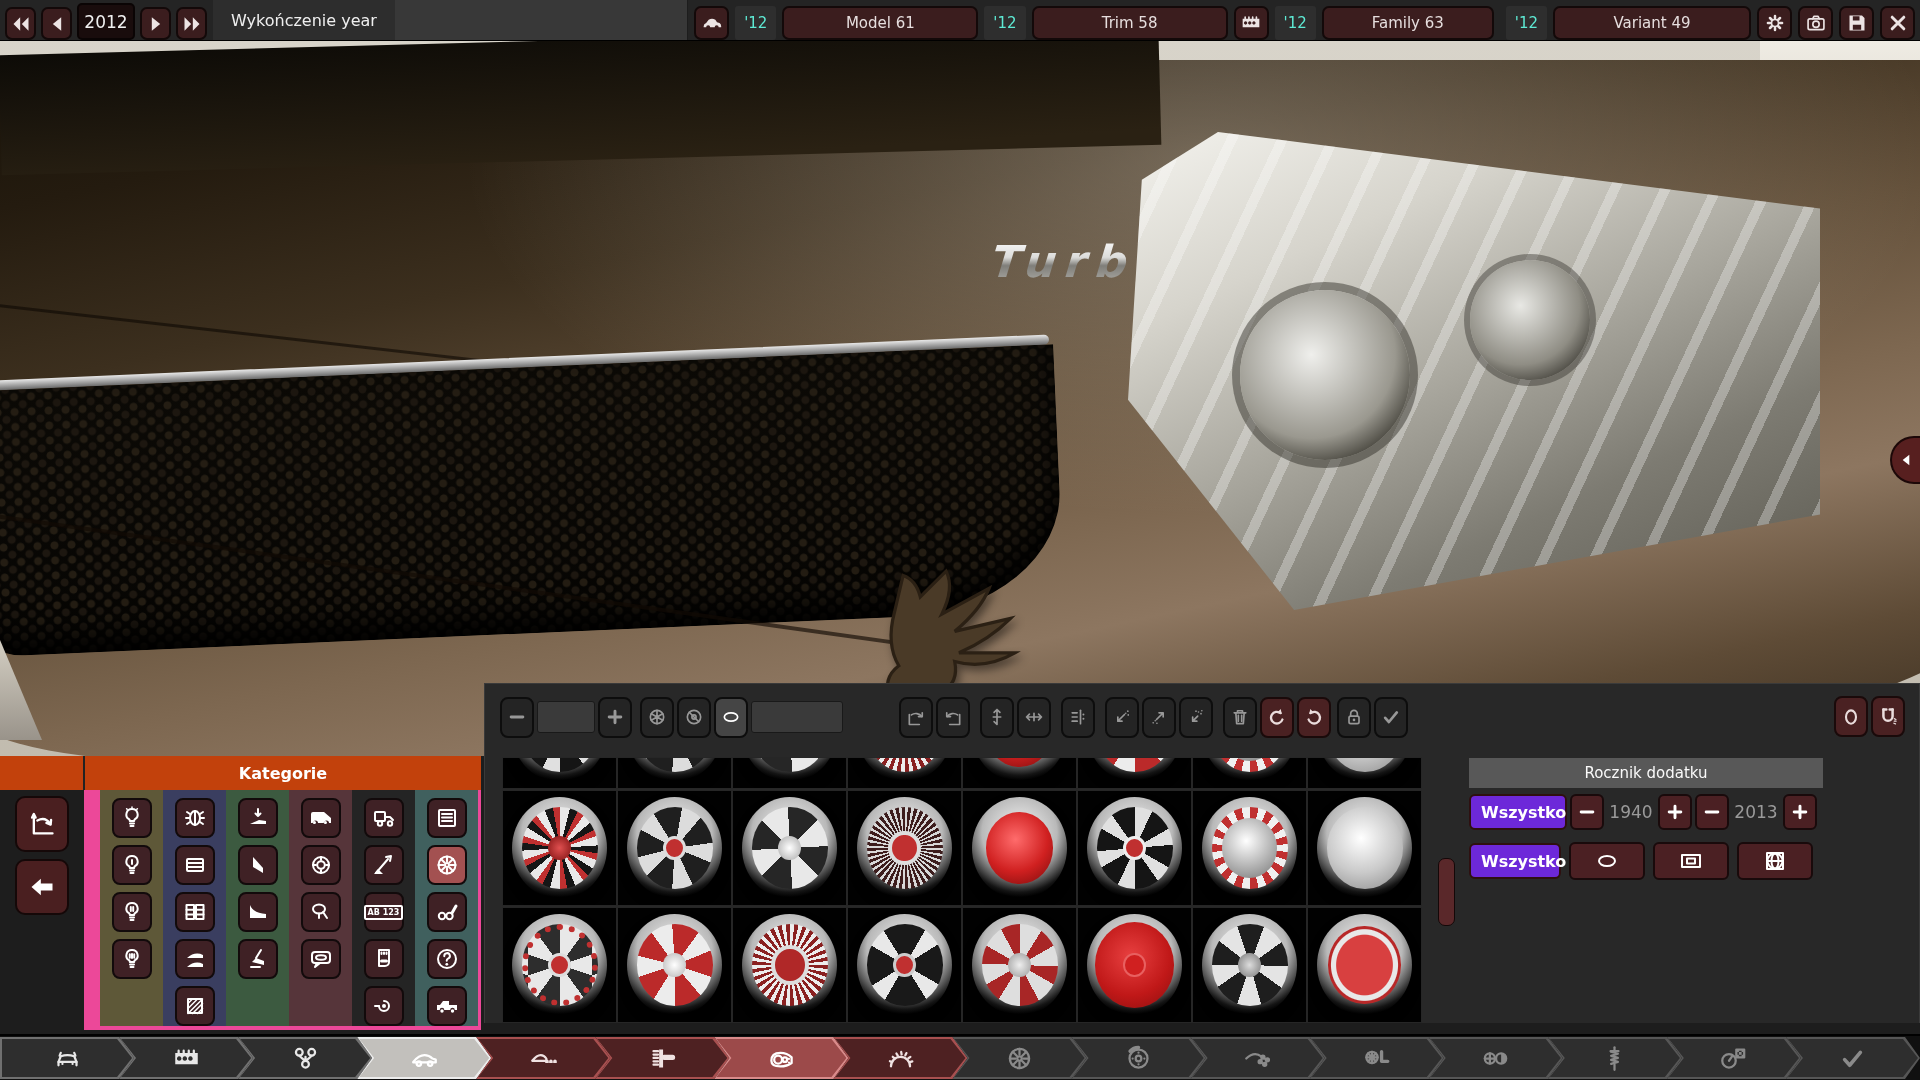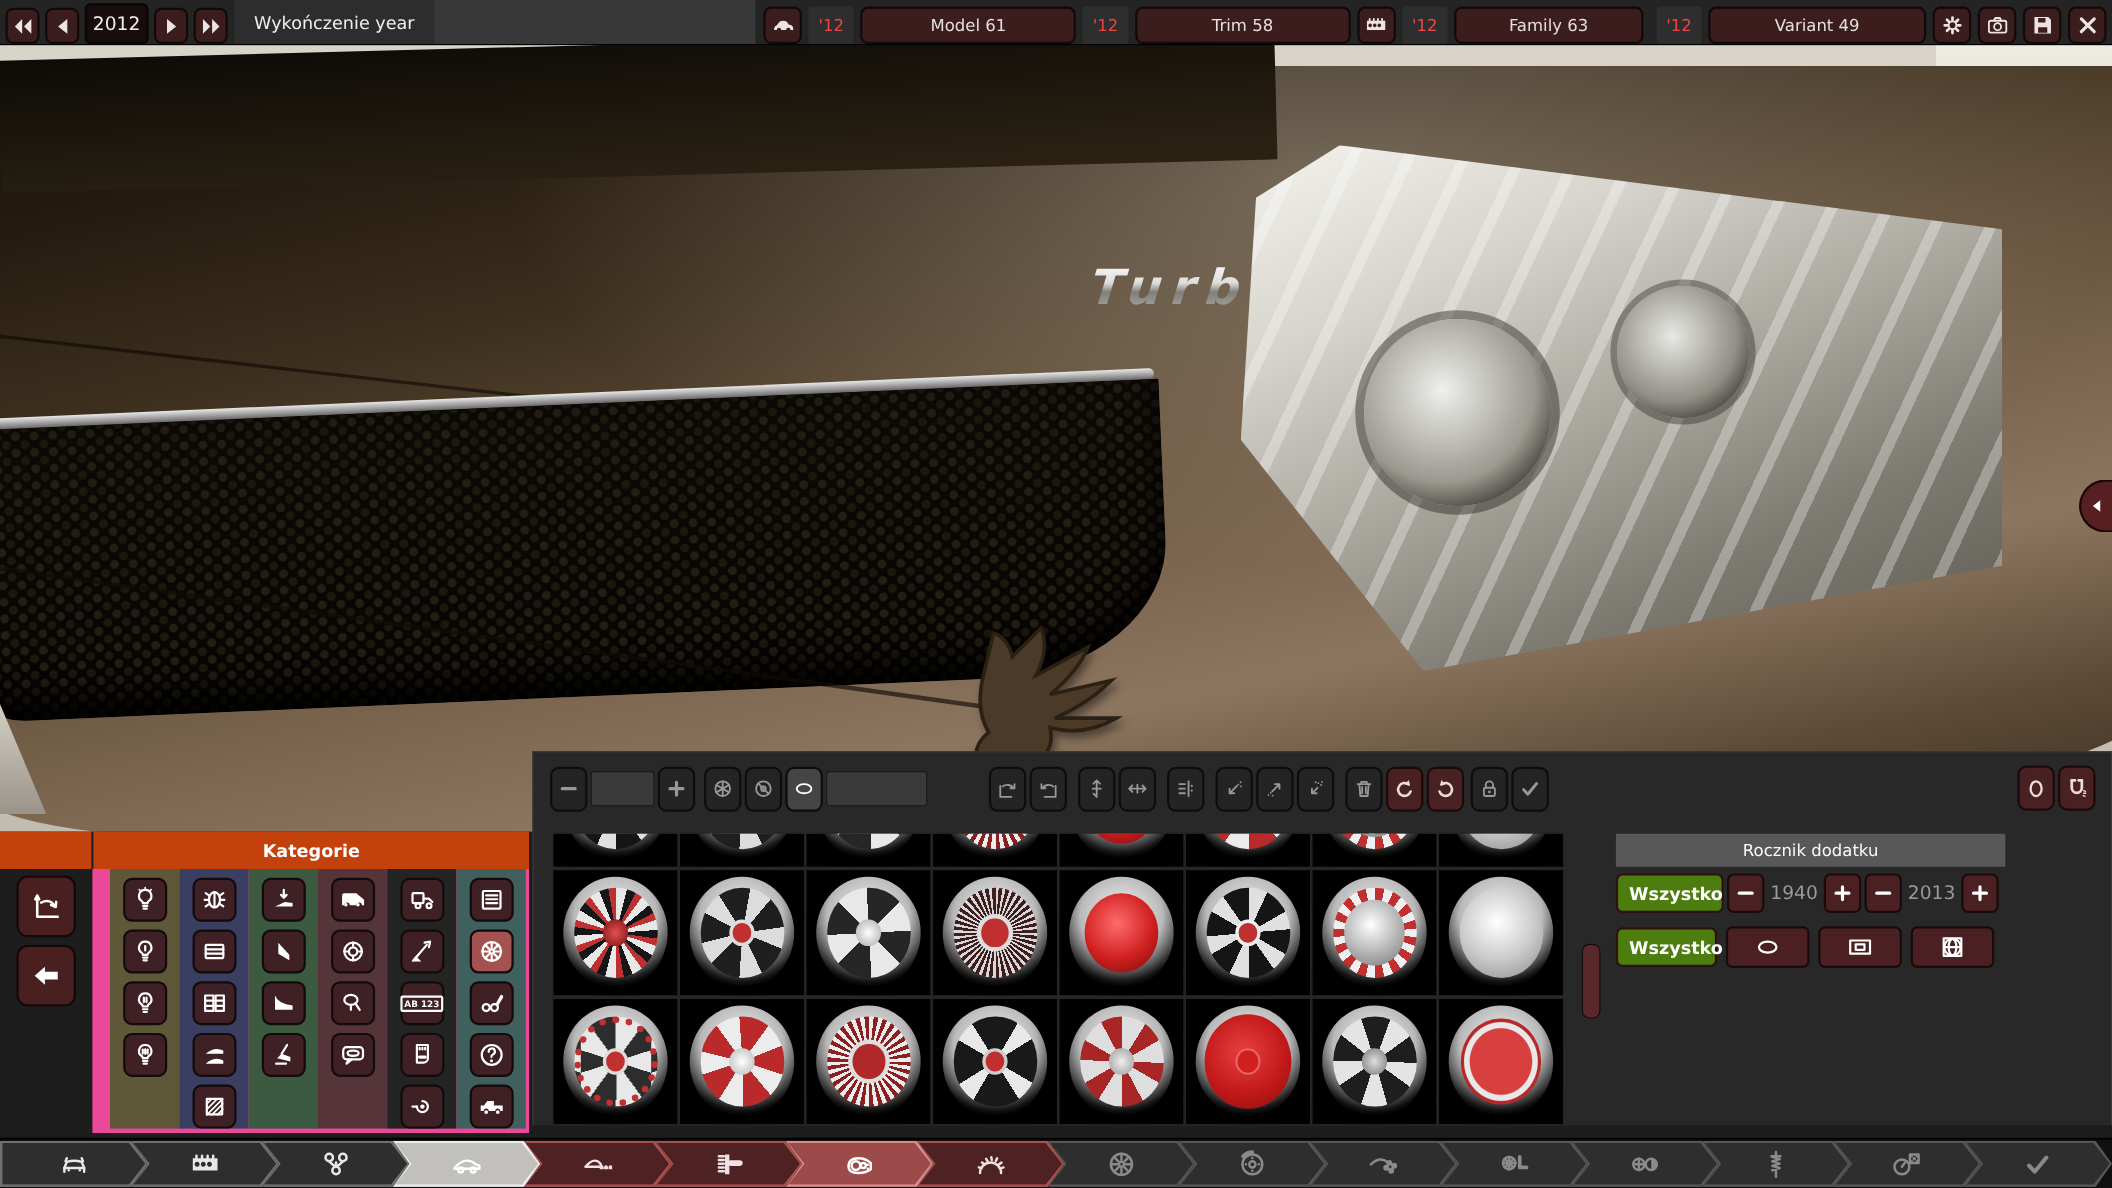--- a/index.html
+++ b/index.html
@@ -10,21 +10,21 @@
   button{font-family:inherit;cursor:pointer}
 
   
   #topbar{position:absolute;left:0;top:0;width:1920px;height:40px;background:#242424;display:flex;align-items:flex-end;z-index:40;border-bottom:1px solid #000}
   .mar{background:#3b1d1e;border:2px solid #130909;border-radius:7px;color:#ece4e4;display:flex;align-items:center;justify-content:center;box-sizing:border-box}
   .tb-btn{width:31px;height:33px;margin-left:5px;padding:0}
   .tb-num{width:54px;height:33px;margin-left:5px;background:#190c0c;border:2px solid #0a0404;border-radius:5px;display:flex;align-items:center;justify-content:center;font-size:17px;color:#f0f0f0}
   .tb-label{height:40px;display:flex;align-items:center;padding:0 18px;background:#2d2d2d;color:#efefef;font-size:16px;margin-left:6px;white-space:nowrap}
   .tb-fill{flex:1;height:40px;background:#383838;border-right:1px solid #1d1d1d}
   .tb-ibtn{width:35px;height:34px;margin-left:6px;padding:0}
-  .tb-yr{height:34px;display:flex;align-items:center;padding:0 9px;margin-left:6px;background:#2e2e2e;color:#ef4444;font-size:15px;border-radius:3px}
+  .tb-yr{height:34px;display:flex;align-items:center;padding:0 9px;margin-left:6px;background:#2e2e2e;color:#5eead4;font-size:15px;border-radius:3px}
   .tb-wide{height:34px;margin-left:6px;font-size:15px;color:#e6dede}
 
   
   #viewport{position:absolute;left:0;top:40px;width:1920px;height:1000px;overflow:hidden;background:linear-gradient(#d8d4ca,#b9b2a4)}
   .wall-r{left:1760px;top:0;width:160px;height:330px;background:linear-gradient(180deg,#efece4,#b4ab9a);}
   .shelf{left:1775px;top:60px;width:130px;height:10px;background:#8b8577;box-shadow:0 60px 0 #8b8577,0 120px 0 #938d7f}
   .carbody{left:-40px;top:20px;width:2000px;height:700px;
     background:
       radial-gradient(ellipse at 62% 14%, rgba(255,245,230,.28), transparent 42%),
       linear-gradient(168deg,#171208 0%,#241b0f 14%,#3c2f1e 30%,#63503a 48%,#7d6750 62%,#8d7660 72%,#5e4b36 86%,#382c1e 100%);
@@ -110,21 +110,21 @@
   .w-disc::before{inset:12%;background:radial-gradient(#d84040 54%,#e8e8e8 56% 64%,#b82828 66%)}
   .w-disc::after{display:none}
 
   #wheel-scroll{position:absolute;left:953px;top:74px;width:15px;height:264px}
   #wheel-scroll .thumb{position:absolute;left:0;top:100px;width:15px;height:66px;background:#5a282a;border:1px solid #140808;border-radius:7px}
 
   
   #filters{position:absolute;left:984px;top:74px;width:354px}
   .f-hdr{height:30px;background:#585858;color:#fafafa;display:flex;align-items:center;justify-content:center;font-size:15px}
   .f-row{display:flex;align-items:center;margin:6px 0 12px 0;gap:3px}
-  .all-btn{height:36px;padding:0 10px;background:#4d7c0f;border:2px solid #2e1010;border-radius:6px;color:#fff;font-size:16px;font-weight:bold}
+  .all-btn{height:36px;padding:0 10px;background:#6d28d9;border:2px solid #2e1010;border-radius:6px;color:#fff;font-size:16px;font-weight:bold}
   .pm-btn{width:34px;height:36px;background:#4b2023;border:2px solid #190a0b;border-radius:6px;color:#fff;display:flex;align-items:center;justify-content:center;padding:0;box-sizing:border-box}
   .yr-lbl{width:48px;text-align:center;color:#9a9a9a;font-size:17px}
   .shape-btn{width:76px;height:38px;background:#4b2023;border:2px solid #190a0b;border-radius:6px;color:#fff;display:flex;align-items:center;justify-content:center;padding:0;box-sizing:border-box}
   .shape-btn .ic{width:24px;height:24px}
 
   
   #cat-hdr{position:absolute;left:0;top:756px;width:481px;height:34px;background:#c2410c;z-index:15;display:flex}
   #cat-hdr .rail-cap{width:83px;height:100%;border-right:2px solid #222}
   #cat-hdr .ttl{flex:1;display:flex;align-items:center;justify-content:center;color:#fff;font-size:16px;font-weight:bold}
   #left-rail{position:absolute;left:0;top:790px;width:83px;height:244px;background:#1d1d1d;z-index:15}

